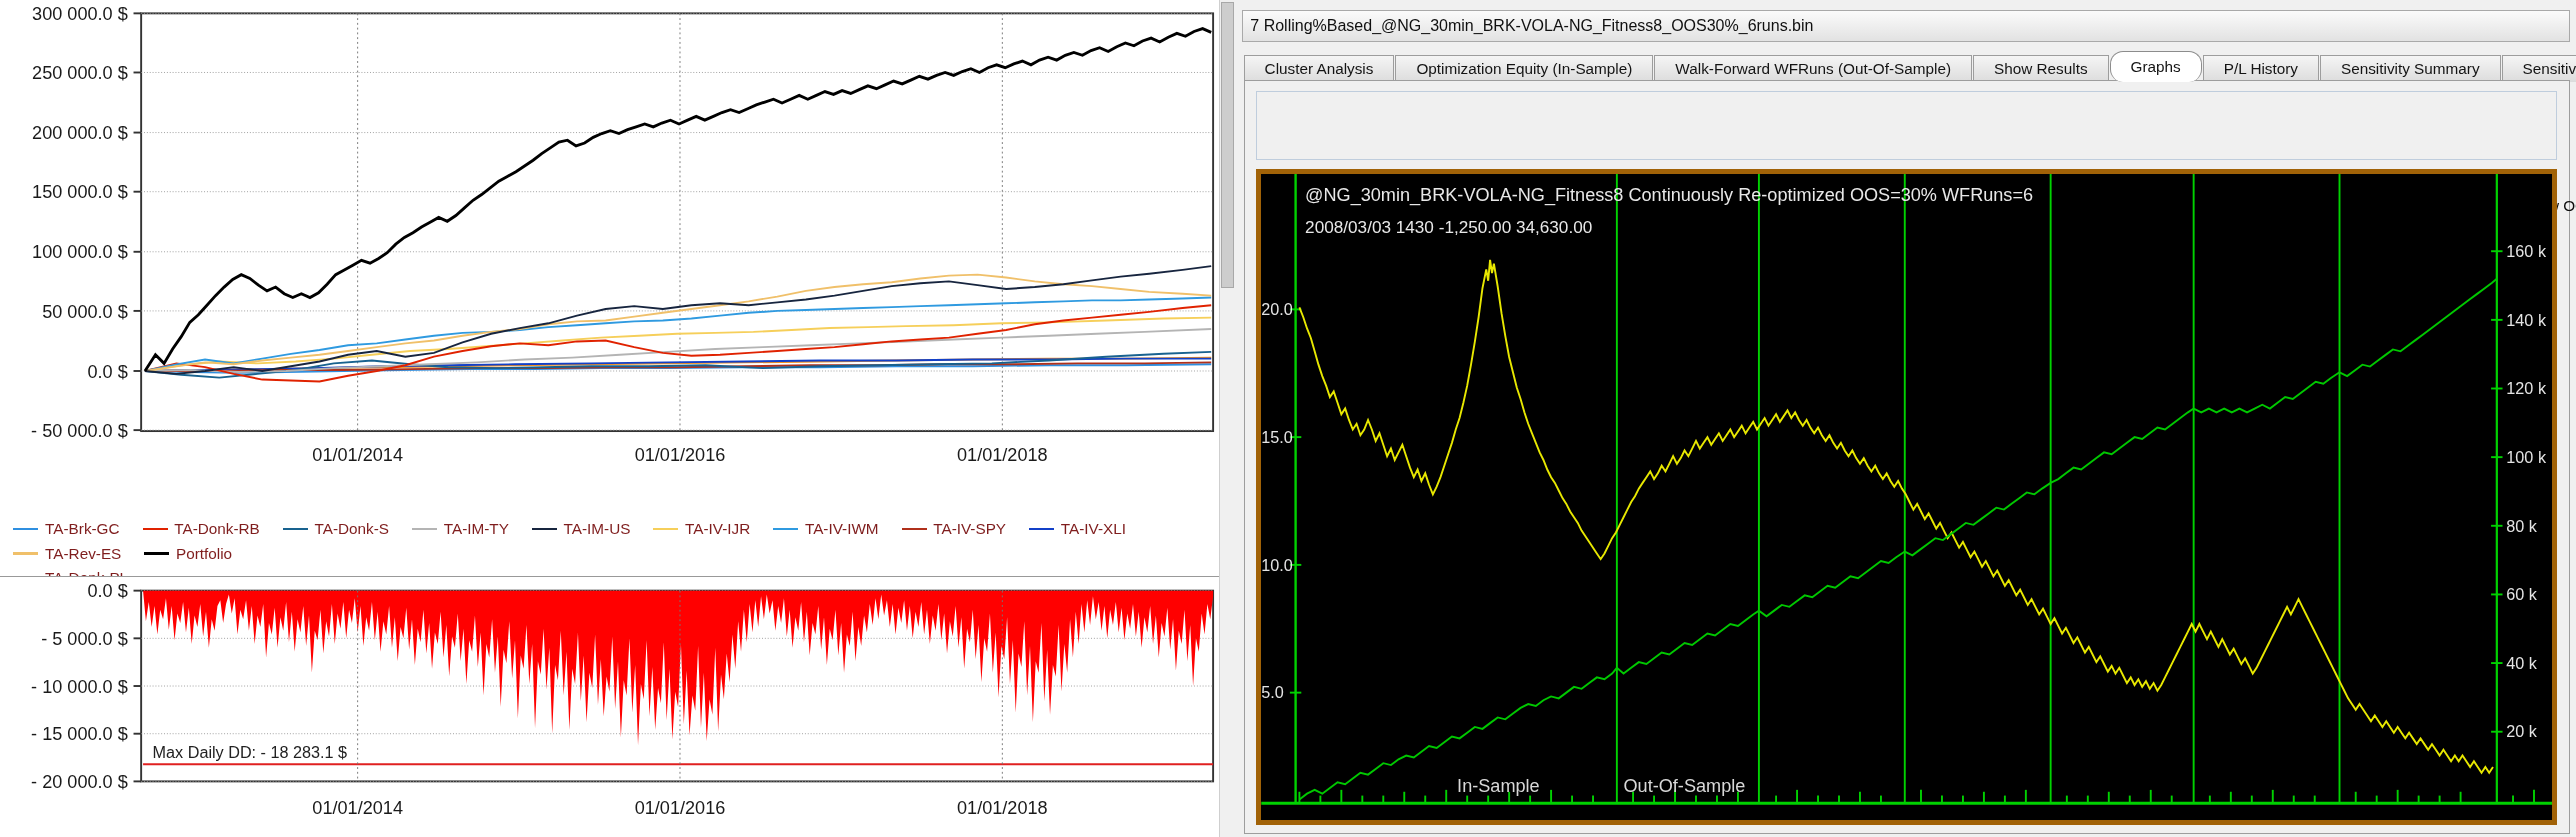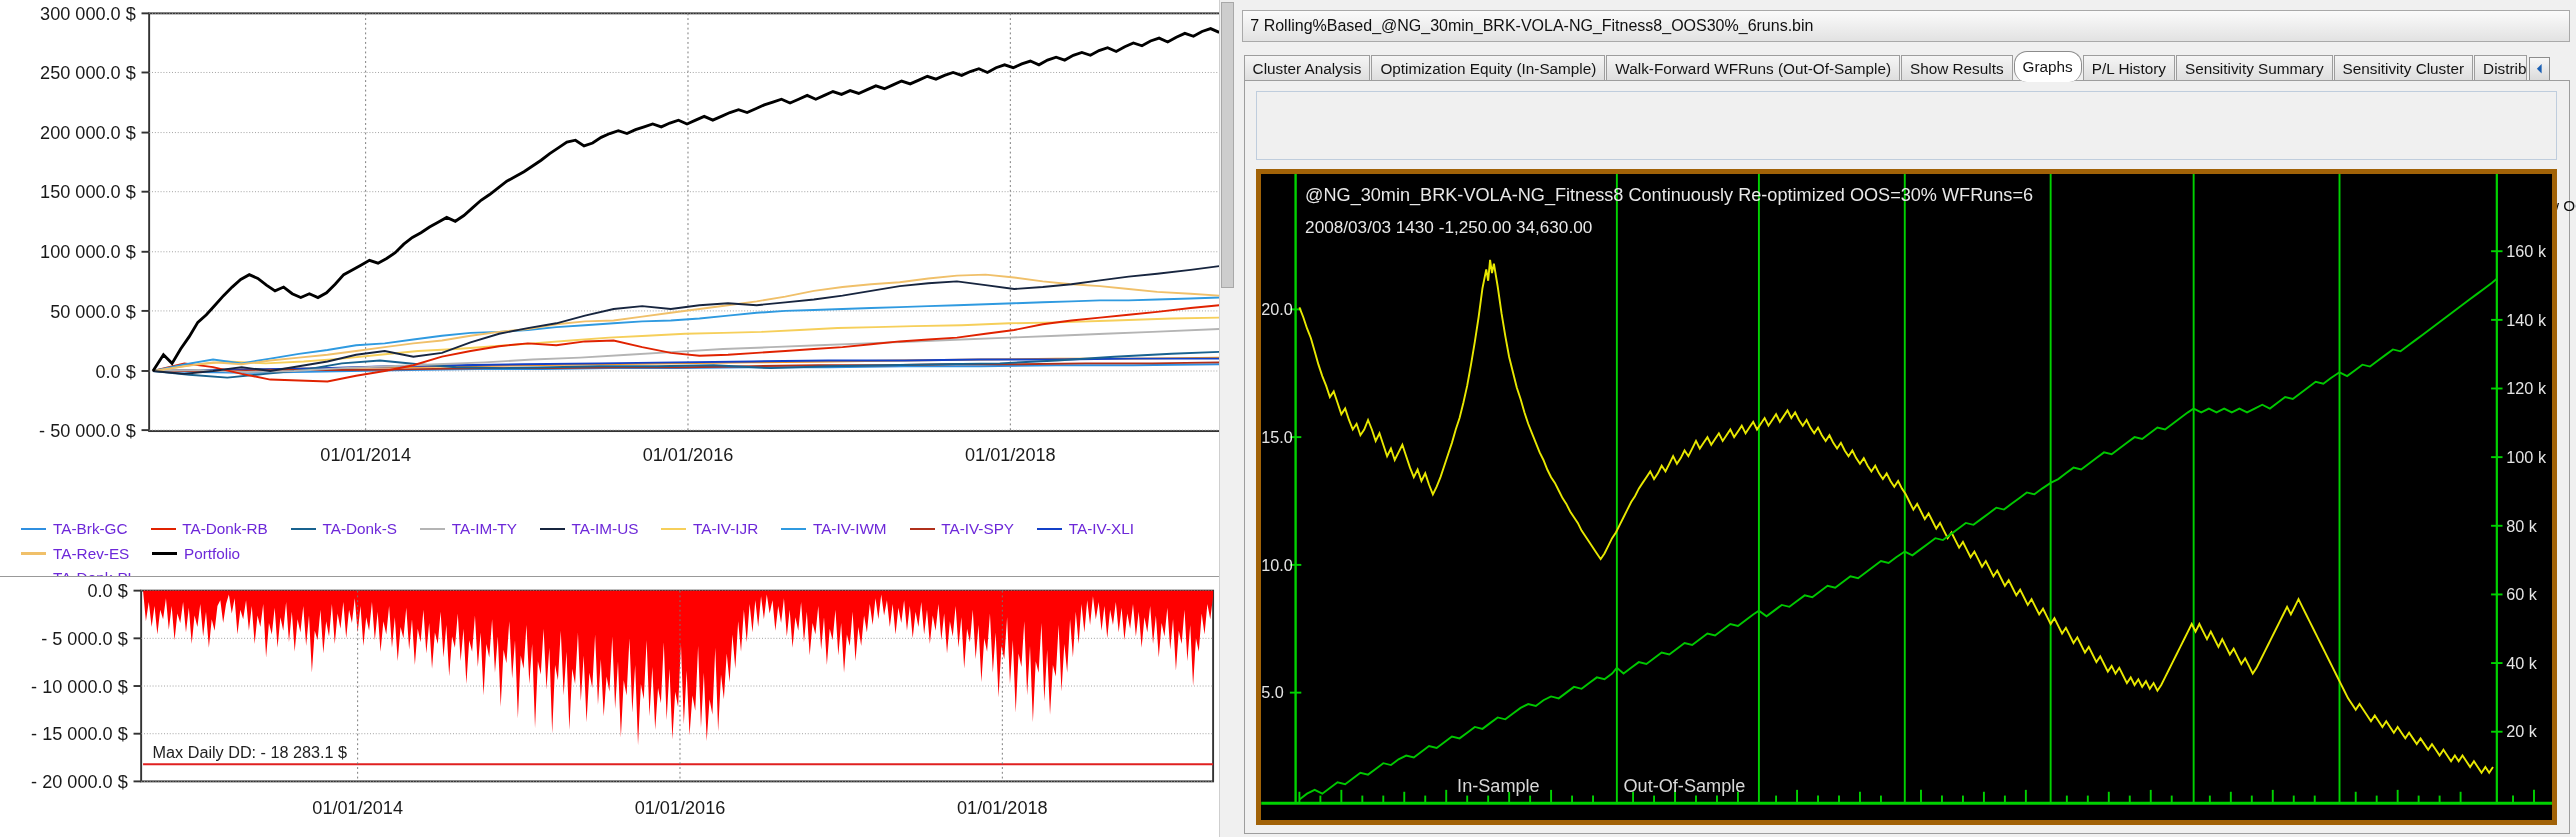--- a/index.html
+++ b/index.html
@@ -14,21 +14,20 @@
 
   
   #left-panel {
     position: absolute; left: 0; top: 0;
     width: 1236px; height: 838px;
     background: #ffffff;
   }
   .eq-chart-wrap {
     position: absolute; left: 0; top: 0; width: 1236px; height: 572px;
     background: #fff;
-    margin-left: 8px;
   }
   .dd-chart-wrap {
     position: absolute; left: 0; top: 576px; width: 1236px; height: 261px;
     background: #fff;
     border-top: 1.9px solid #999;
   }
   .plot-svg { display: block; }
 
   .ytick, .xtick {
     font-family: "Liberation Sans", sans-serif;
@@ -50,21 +49,21 @@
     display: flex; align-items: center;
     margin-right: 23px; margin-bottom: 6.7px;
     white-space: nowrap;
   }
   .legend-swatch {
     display: inline-block;
     width: 25px; height: 2.9px;
     margin-right: 6.7px;
   }
   .legend-label {
-    font-size: 15.3px; color: #6d28d9;
+    font-size: 15.3px; color: #7f1d1d;
     font-family: "Liberation Sans", sans-serif;
   }
 
   
   #left-scrollstrip {
     position: absolute; left: 1219px; top: 0; width: 17px; height: 838px;
     background: #f0f0f0; border-left: 1px solid #cfcfcf;
   }
   #left-scroll-thumb {
     position: absolute; left: 1221px; top: 1.9px; width: 13.4px; height: 286px;
@@ -96,21 +95,21 @@
     position: absolute; left: 7.6px; top: 51px;
     width: 1326px; height: 30.5px;
     display: flex; align-items: flex-end;
   }
   .tab {
     height: 27px;
     background: linear-gradient(#f5f5f5, #dcdcdc);
     border: 1px solid #9d9d9d;
     border-bottom: none;
     margin-right: 1px;
-    padding: 0 8px;
+    padding: 0 20px;
     display: flex; align-items: center;
     font-size: 15.3px; color: #141414;
     white-space: nowrap;
     font-family: "Liberation Sans", sans-serif;
   }
   .tab.active {
     background: #ffffff;
     height: 30.5px;
     border-color: #8c8c8c;
     position: relative; z-index: 4; border-radius: 13px;

